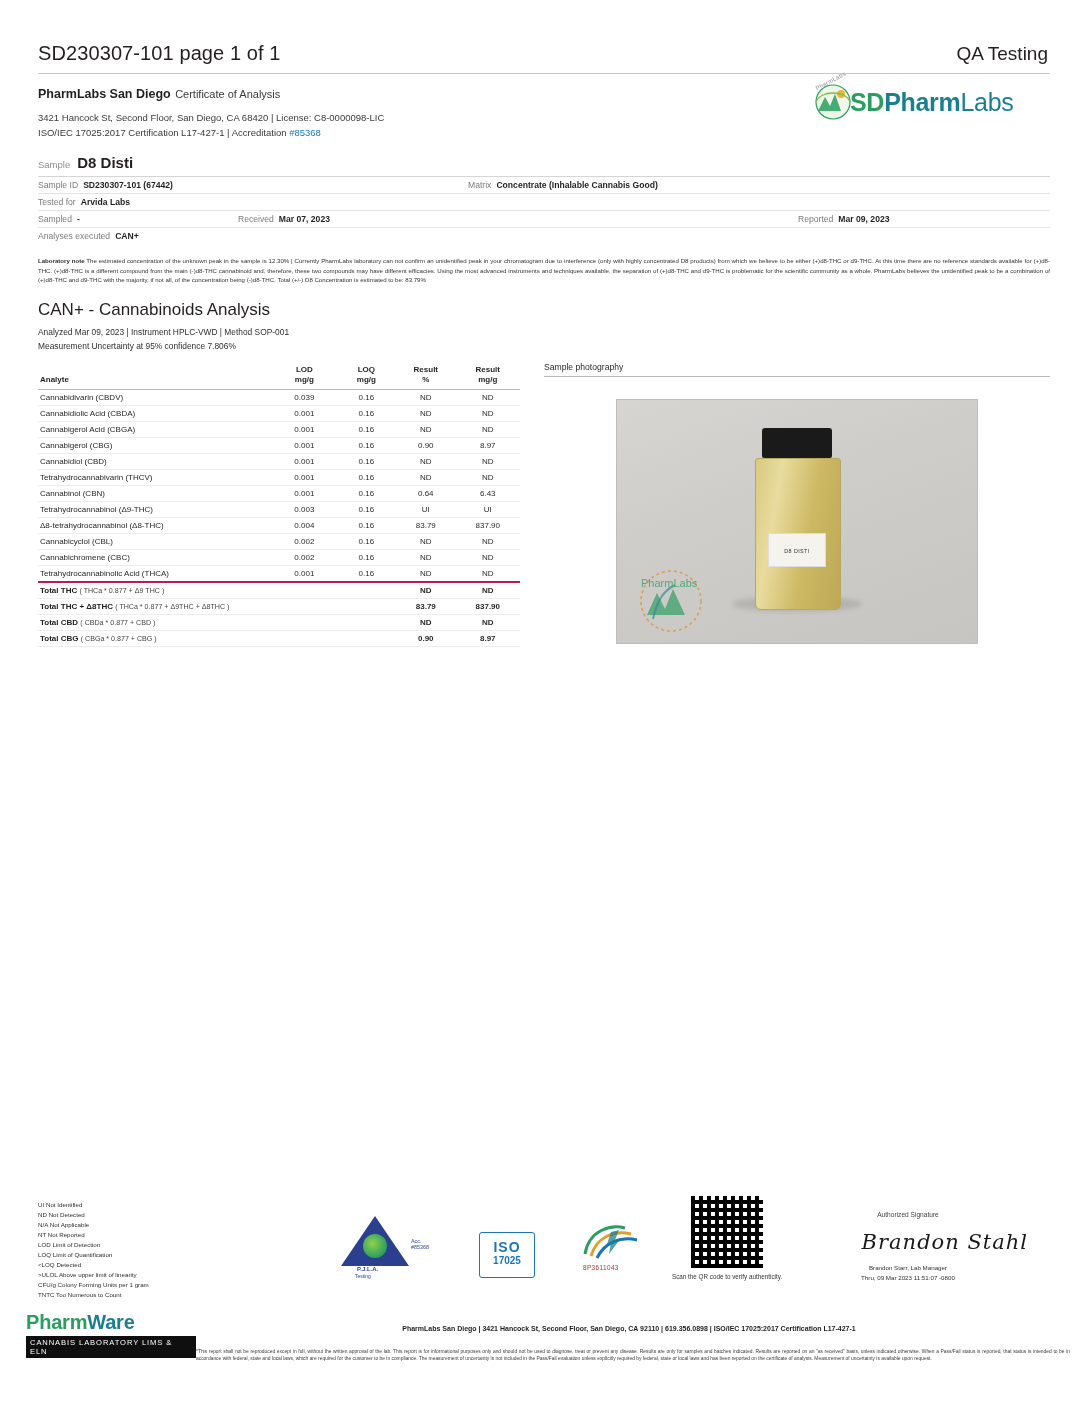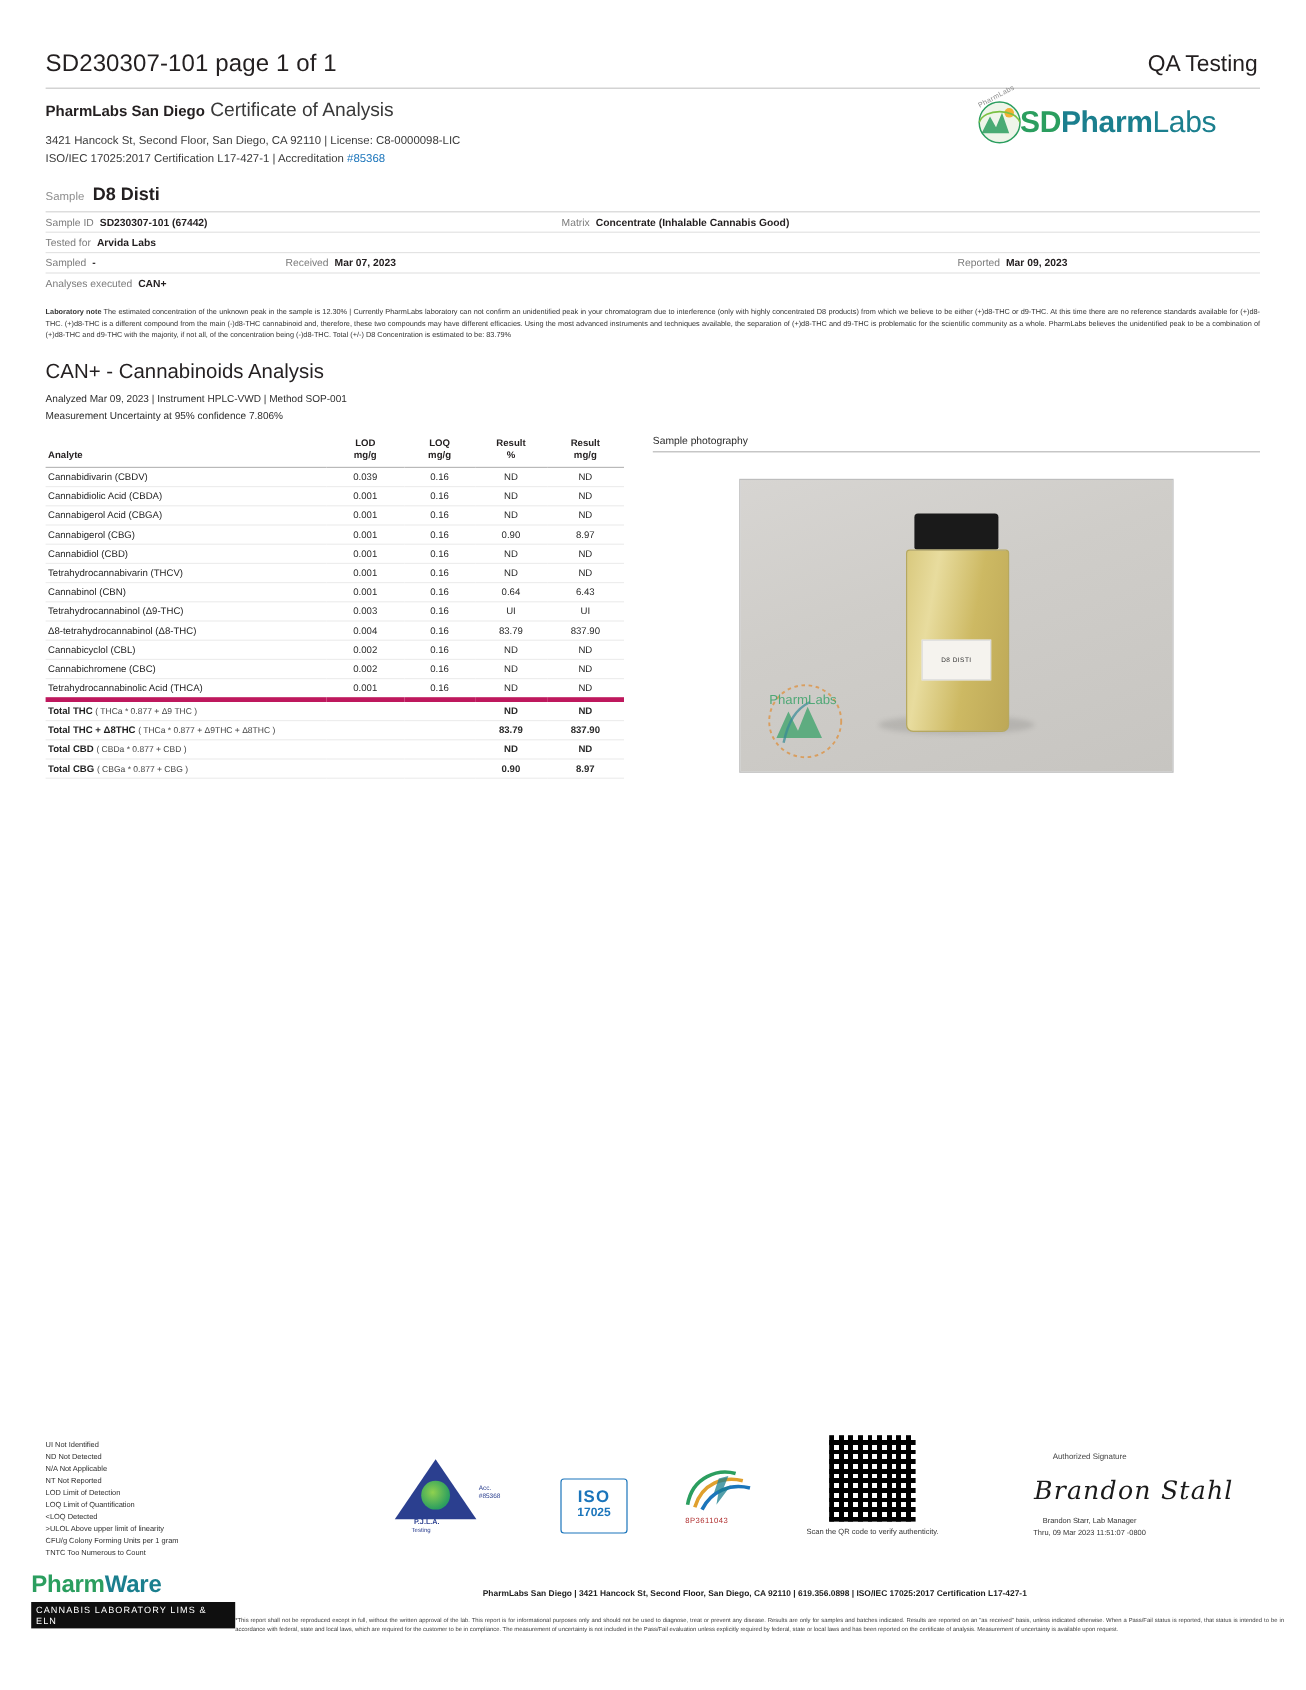--- a/index.html
+++ b/index.html
@@ -49,21 +49,21 @@
   .lab-block {
     padding: 10px 38px 0 38px;
     position: relative;
   }
   .lab-name {
     font-size: 12.5px;
     font-weight: bold;
     display: inline;
   }
   .lab-coa {
-    font-size: 16px;
+    font-size: 11px;
     display: inline;
     color: #3a3a3a;
   }
   .lab-addr {
     font-size: 9.5px;
     color: #3a3a3a;
     margin-top: 9px;
     line-height: 1.55;
   }
   .accr-link { color: #1b75bb; }
@@ -187,21 +187,21 @@
     text-align: left;
     color: #1f1f1f;
   }
   .res { color: #2b9e5f; }
   tr.total td {
     font-weight: bold;
     color: #111;
   }
   tr.total td.analyte { font-weight: bold; }
   tr.total .sub { font-weight: normal; font-size: 7.1px; color: #444; }
-  tr.firsttotal td { border-top: 4px solid #be185d; }
+  tr.firsttotal td { border-top: 2px solid #be185d; }
   tr.lasttotal td { border-bottom: 1px solid #b9b9b9; }
 
   .photo-head {
     text-align: left;
     font-size: 8.6px;
     border-bottom: 1px solid #b9b9b9;
     padding-bottom: 4px;
     color: #2a2a2a;
   }
   .photo-frame {
@@ -269,21 +269,21 @@
   .legend {
     position: absolute;
     left: 38px;
     bottom: 128px;
     font-size: 6.2px;
     line-height: 1.62;
     color: #2e2e2e;
   }
   .badges {
     position: absolute;
-    left: 329px;
+    left: 341px;
     bottom: 150px;
     display: flex;
     align-items: flex-end;
     gap: 46px;
   }
   .badge-pjla { position: relative; width: 92px; height: 62px; }
   .pjla-tri {
     width: 0; height: 0;
     border-left: 34px solid transparent;
     border-right: 34px solid transparent;
@@ -411,21 +411,21 @@
   <div class="top-header">
     <div class="doc-id">SD230307-101 page 1 of 1</div>
     <div class="qa-testing">QA Testing</div>
   </div>
   <div class="rule"></div>
 
   <div class="lab-block">
     <span class="lab-name">PharmLabs San Diego</span>
     <span class="lab-coa">Certificate of Analysis</span>
     <div class="lab-addr">
-      <div>3421 Hancock St, Second Floor, San Diego, CA 92110 |  License: C8-0000098-LIC</div>
+      <div>3421 Hancock St, Second Floor, San Diego, CA 68420 |  License: C8-0000098-LIC</div>
       <div>
         <span>ISO/IEC 17025:2017 Certification L17-427-1 |  Accreditation </span><span class="accr-link">#85368</span>
       </div>
     </div>
 
     <div class="logo-wrap">
       <svg class="logo-mark" viewBox="0 0 46 44">
         <circle cx="23" cy="22" r="17" fill="#eef5e9" stroke="#2b9e5f" stroke-width="1.2"></circle>
         <path d="M8 31 L15 17 L20 26 L25 14 L31 31 Z" fill="#2b9e5f" opacity=".85"></path>
         <circle cx="31" cy="14" r="4" fill="#f2b134"></circle>

